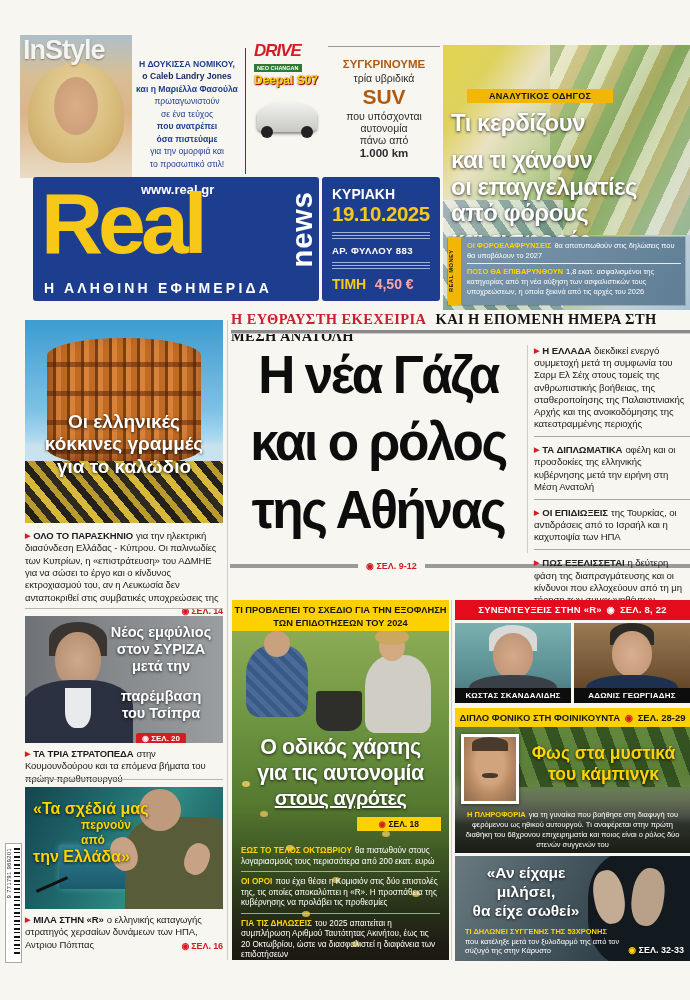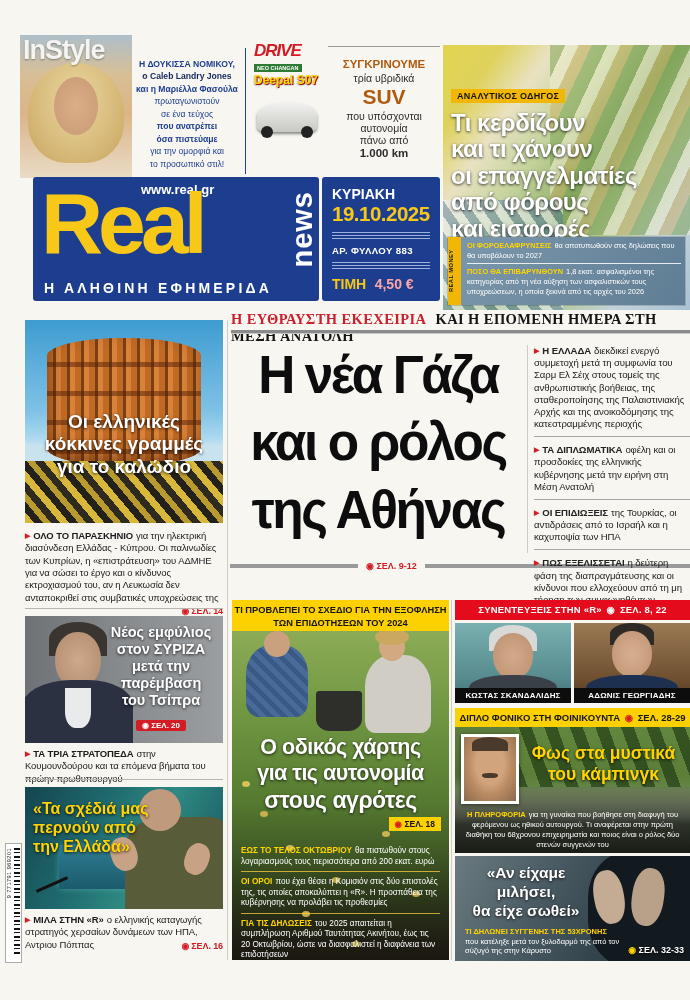--- a/index.html
+++ b/index.html
@@ -19,21 +19,21 @@
   .rb + .rb{border-top:1px solid #a8a8a8;}
   .tlines{height:7px;background:repeating-linear-gradient(180deg,#9fb2dc 0 1px,transparent 1px 3px);margin:6px 0;}
   .cap{position:absolute;left:0;right:0;bottom:0;height:15px;background:#0d0d0d;color:#fff;font-weight:bold;font-size:8px;text-align:center;line-height:15px;letter-spacing:.2px;}
   .fb{font-size:8.2px;line-height:1.28;color:#fff;margin:0;padding:5px 0 4px 0;text-align:left;}
   .fb b{color:#ffd400;margin-right:3px;}
   .fb + .fb{border-top:1px solid rgba(255,205,60,.75);}
   .note{font-size:7.4px;line-height:1.3;color:#fff;margin:0;padding:3px 0;}
   .note b{color:#ffd400;margin-right:3px;}
   .note + .note{border-top:1px solid rgba(255,255,255,.85);}
   .vline{position:absolute;width:1px;background:#cfccc4;}
-  .badge-y{background:#fdd000;color:#141414;font-weight:bold;font-size:8.5px;padding:2px 6px;display:inline-block;}
+  .badge-y{background:#fdd000;color:#141414;font-weight:bold;font-size:8.5px;padding:2px 22px;display:inline-block;margin-left:16px;}
 </style>
 </head>
 <body>
 
 <div id="page">
 
   <div class="photo" style="left:20px;top:35px;width:112px;height:143px;background:linear-gradient(180deg,#aebfca 0%,#d8bf95 28%,#dcb489 55%,#e9dcc6 100%);">
     <div class="ov" style="left:8px;top:28px;width:96px;height:100px;border-radius:50% 50% 40% 40%;background:radial-gradient(ellipse at 50% 35%,#e8d49e 0%,#d9bd7e 55%,#c8a35f 100%);"></div>
     <div class="ov" style="left:34px;top:42px;width:44px;height:58px;border-radius:50%;background:radial-gradient(#dcae87,#c89a74);"></div>
     <div class="ov" style="left:3px;top:0px;font-size:27px;font-weight:bold;color:#f4f4f2;letter-spacing:-1px;text-shadow:0 1px 2px rgba(0,0,0,.35);">InStyle</div>
@@ -72,21 +72,21 @@
     <div style="font-size:11.5px;font-weight:bold;margin-top:1px;">1.000 km</div>
   </div>
 
   <div class="photo" style="left:443px;top:45px;width:247px;height:265px;background:
          linear-gradient(125deg,#e2d44e 0%,#ded25e 14%,#e9e2c2 26%,#c2d29a 40%,#8cab68 55%,#b4c89a 68%,#c2d2da 82%,#a8c2d4 100%);">
     <div class="ov" style="right:0;top:0;width:140px;height:190px;background:repeating-linear-gradient(115deg,rgba(120,160,80,.5) 0 14px,rgba(240,238,210,.55) 14px 26px,rgba(200,170,90,.45) 26px 38px);"></div>
     <div class="ov" style="left:0;bottom:0;width:120px;height:110px;background:repeating-linear-gradient(55deg,rgba(80,120,170,.45) 0 9px,rgba(235,240,245,.6) 9px 18px);"></div>
     <div class="ov badge-y" style="left:8px;top:44px;background:#f2b705;font-size:9px;letter-spacing:.3px;">ΑΝΑΛΥΤΙΚΟΣ ΟΔΗΓΟΣ</div>
     <div class="ov" style="left:8px;top:65px;font-size:24px;line-height:1.1;letter-spacing:-.5px;">
       <div class="hlw" style="font-size:24px;">Τι κερδίζουν</div>
-      <div class="hlw" style="font-size:24px;">και τι χάνουν</div>
+      <div class="hlw" style="font-size:24px;margin-top:11px;">και τι χάνουν</div>
       <div class="hlw" style="font-size:24px;">οι επαγγελματίες</div>
       <div class="hlw" style="font-size:24px;">από φόρους</div>
       <div class="hlw" style="font-size:24px;">και εισφορές</div>
     </div>
 
     <div class="ov" style="left:5px;right:5px;bottom:5px;height:68px;background:linear-gradient(180deg,#73900b00,#0000) , linear-gradient(120deg,#7d98ac,#5f7d94);box-shadow:0 0 0 1px rgba(0,0,0,.15);padding-left:32px;">
       <div class="ov" style="left:0;top:0;bottom:0;width:13px;background:#f2b705;color:#141414;font-size:5.8px;font-weight:bold;writing-mode:vertical-rl;transform:rotate(180deg);text-align:center;letter-spacing:.4px;">REAL MONEY</div>
       <div class="ov" style="left:19px;right:4px;top:1px;">
         <p class="note">
           <b>ΟΙ ΦΟΡΟΕΛΑΦΡΥΝΣΕΙΣ</b><span>θα αποτυπωθούν στις δηλώσεις που θα υποβάλουν το 2027</span>
@@ -142,21 +142,21 @@
 
   <div class="photo" style="left:25px;top:616px;width:198px;height:127px;background:linear-gradient(90deg,#6e7276 0%,#85898c 45%,#9b9ea1 100%);">
     <div class="ov" style="left:24px;top:6px;width:58px;height:34px;border-radius:50% 50% 0 0;background:#3a3530;"></div>
     <div class="ov" style="left:30px;top:16px;width:46px;height:56px;border-radius:48%;background:radial-gradient(#cfa98c,#b08a6c);"></div>
     <div class="ov" style="left:-4px;top:64px;width:112px;height:63px;border-radius:45% 40% 0 0;background:#2b3140;"></div>
     <div class="ov" style="left:40px;top:72px;width:26px;height:40px;background:#e8eaec;border-radius:0 0 40% 40%;"></div>
     <div class="ov" style="right:4px;top:8px;width:116px;text-align:center;">
       <div class="hlw" style="font-size:14.5px;line-height:1.18;">Νέος εμφύλιος</div>
       <div class="hlw" style="font-size:14.5px;line-height:1.18;">στον ΣΥΡΙΖΑ</div>
       <div class="hlw" style="font-size:14.5px;line-height:1.18;">μετά την</div>
-      <div class="hlw" style="font-size:14.5px;line-height:1.18;">παρέμβαση</div>
+      <div class="hlw" style="font-size:14.5px;line-height:1.18;margin-top:13px;">παρέμβαση</div>
       <div class="hlw" style="font-size:14.5px;line-height:1.18;">του Τσίπρα</div>
       <div style="margin-top:4px;">
         <span style="background:#d41c24;color:#fff;font-weight:bold;font-size:8px;padding:1px 6px;border-radius:2px;">
           <span>◉</span>
           <span>ΣΕΛ. 20</span>
         </span>
       </div>
     </div>
   </div>
   <p class="story abs" style="left:25px;top:748px;width:198px;">
@@ -166,21 +166,21 @@
 
   <div class="photo" style="left:25px;top:787px;width:198px;height:122px;background:linear-gradient(115deg,#15454e 0%,#1f6a6e 35%,#2f8a82 60%,#14525c 100%);">
     <div class="ov" style="left:34px;top:58px;width:70px;height:44px;background:linear-gradient(180deg,#2e7d92,#1c5a6c);box-shadow:0 0 6px rgba(120,220,220,.4);"></div>
     <div class="ov" style="right:-6px;top:30px;width:104px;height:92px;border-radius:35% 18% 0 0;background:#585c38;"></div>
     <div class="ov" style="right:42px;top:2px;width:42px;height:42px;border-radius:50%;background:radial-gradient(#cba183,#a9však7f66);background-color:#c09a7c;"></div>
     <div class="ov" style="right:86px;top:50px;width:26px;height:34px;border-radius:45%;background:#c8a284;transform:rotate(-18deg);"></div>
     <div class="ov" style="right:14px;top:56px;width:24px;height:32px;border-radius:45%;background:#c8a284;transform:rotate(20deg);"></div>
     <div class="ov" style="left:10px;top:96px;width:34px;height:3px;background:#111;transform:rotate(-24deg);"></div>
     <div class="ov" style="left:8px;top:12px;width:122px;">
       <div class="hly" style="font-size:16px;line-height:1.2;">«Τα σχέδιά μας</div>
-      <div class="hly" style="font-size:16px;line-height:1.2;">περνούν από</div>
+      <div class="hly" style="font-size:12px;line-height:1.2;margin-left:48px;">περνούν από</div>
       <div class="hly" style="font-size:16px;line-height:1.2;">την Ελλάδα»</div>
     </div>
   </div>
   <p class="story abs" style="left:25px;top:914px;width:198px;">
     <span class="bt">▶</span><b>ΜΙΛΑ ΣΤΗΝ «R»</b><span>ο ελληνικής καταγωγής στρατηγός χερσαίων δυνάμεων των ΗΠΑ, Αντριου Πόππας</span>
     <span class="pgref"><span class="dot">◉</span><span>ΣΕΛ. 16</span></span>
   </p>
 
   <div class="abs" style="left:5px;top:843px;width:15px;height:118px;background:#fff;border:1px solid #aaa;">
     <div class="ov" style="left:8px;top:4px;width:6px;height:108px;background:repeating-linear-gradient(180deg,#111 0 2px,#fff 2px 4px,#111 4px 5px,#fff 5px 8px);"></div>
@@ -228,21 +228,21 @@
     <div class="ov" style="left:14px;top:14px;width:62px;height:72px;border-radius:40% 40% 20% 20%;background:repeating-linear-gradient(45deg,#4a6a9a 0 5px,#3a5a86 5px 10px);"></div>
     <div class="ov" style="left:32px;top:0px;width:26px;height:26px;border-radius:50%;background:#caa17e;"></div>
     <div class="ov" style="right:18px;top:24px;width:66px;height:78px;border-radius:40% 40% 15% 15%;background:#cfcdc4;"></div>
     <div class="ov" style="right:44px;top:2px;width:26px;height:28px;border-radius:50%;background:#d2a981;"></div>
     <div class="ov" style="right:40px;top:-2px;width:34px;height:16px;border-radius:50%;background:#caa860;"></div>
     <div class="ov" style="left:84px;top:60px;width:46px;height:40px;border-radius:8% 8% 30% 30%;background:#2e2e2a;"></div>
     <div class="ov" style="left:10px;top:150px;width:8px;height:6px;border-radius:50%;background:#d8c05a;box-shadow:18px 30px 0 #c8b050,44px 64px 0 #d0b858,90px 96px 0 #c0a848,140px 50px 0 #ccb452,170px 110px 0 #b8a040,60px 130px 0 #c4ac4c,110px 160px 0 #a89838,30px 180px 0 #b0a040;"></div>
     <div class="ov" style="left:0;right:0;top:103px;text-align:center;">
       <div class="hlw" style="font-size:21.5px;line-height:1.22;letter-spacing:-.5px;">Ο οδικός χάρτης</div>
       <div class="hlw" style="font-size:21.5px;line-height:1.22;letter-spacing:-.5px;">για τις αυτονομία</div>
-      <div class="hlw" style="font-size:23px;line-height:1.22;letter-spacing:-.5px;">στους αγρότες</div>
+      <div class="hlw" style="font-size:20px;line-height:1.22;letter-spacing:-.5px;text-decoration:underline;">στους αγρότες</div>
     </div>
     <div class="ov badge-y" style="right:8px;top:186px;">
       <span style="color:#d41c24;">◉</span>
       <span>ΣΕΛ. 18</span>
     </div>
     <div class="ov" style="left:9px;right:9px;top:210px;">
       <p class="fb">
         <b>ΕΩΣ ΤΟ ΤΕΛΟΣ ΟΚΤΩΒΡΙΟΥ</b><span>θα πιστωθούν στους λογαριασμούς τους περισσότερα από 200 εκατ. ευρώ</span>
       </p>
       <p class="fb">

